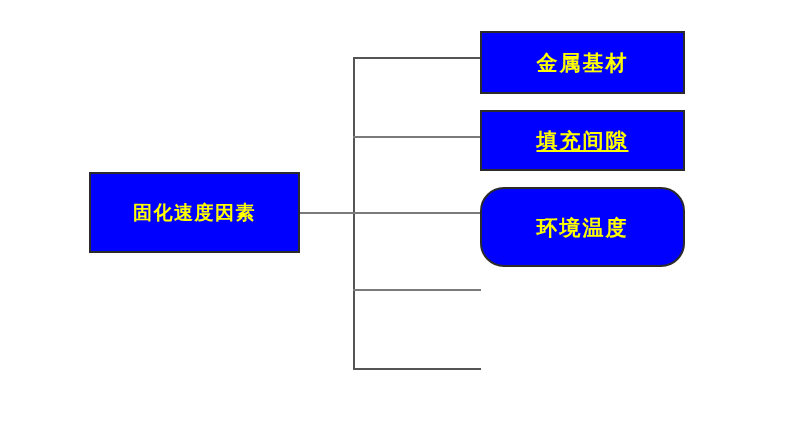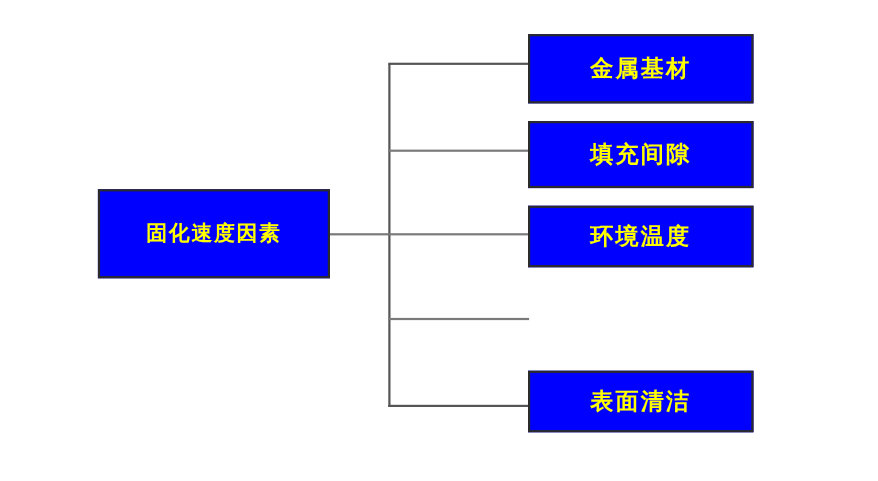--- a/index.html
+++ b/index.html
@@ -53,22 +53,22 @@
   .node.branch {
     left: 480px;
     width: 205px;
   }
   .node.branch .node-label {
     font-size: 21px;
     letter-spacing: 2px;
   }
 
   .node.b0 { top: 31px;  height: 63px; }
-  .node.b1 { top: 110px; height: 61px; }
-  .node.b2 { top: 187px; height: 56px; }
+  .node.b1 { top: 110px; height: 61px; text-decoration: underline; }
+  .node.b2 { top: 187px; height: 80px; border-radius: 24px; }
   .node.b3 { top: 262px; height: 63px; }
   .node.b4 { top: 337px; height: 56px; }
 
   
   .line {
     position: absolute;
     background: #7a7a7a;
   }
   .line.h { height: 2px; }
   .line.v { width: 2px; }
@@ -109,17 +109,14 @@
 
   <div class="node branch b1">
     <span class="node-label">填充间隙</span>
   </div>
 
   <div class="node branch b2">
     <span class="node-label">环境温度</span>
   </div>
 
 
-  <div class="node branch b4">
-    <span class="node-label">表面清洁</span>
-  </div>
 
 </div>
 
 </body></html>

